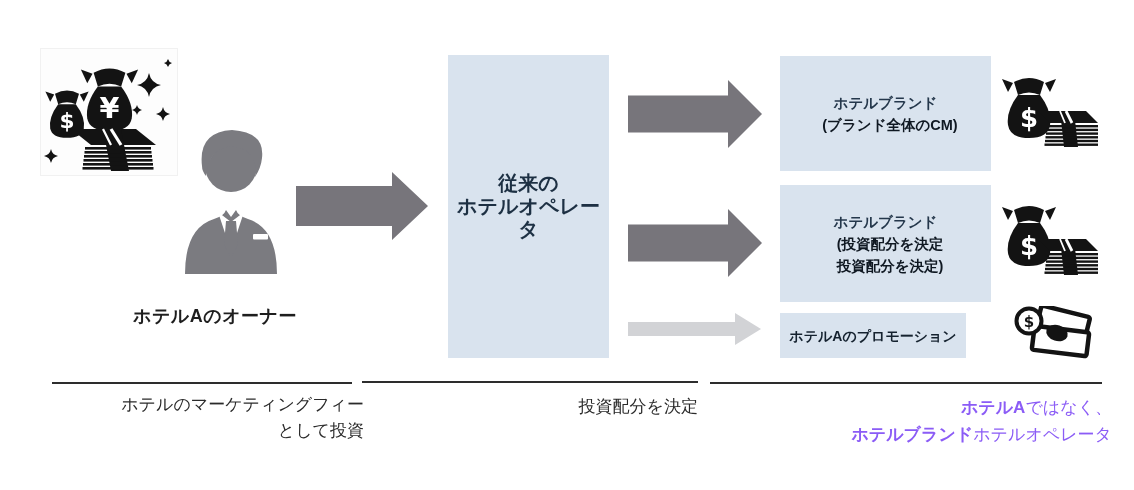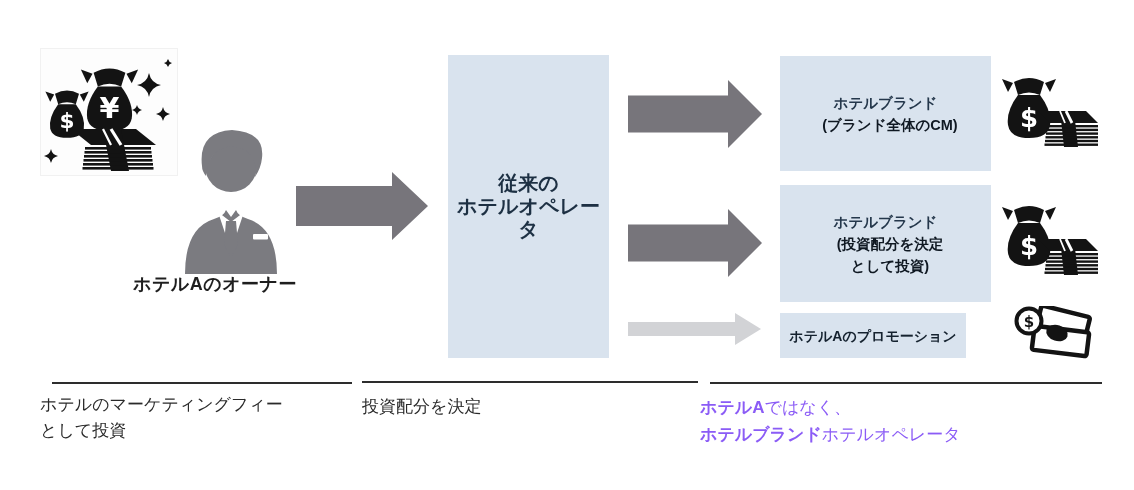--- a/index.html
+++ b/index.html
@@ -6,21 +6,21 @@
   body { background:#ffffff; font-family:"Liberation Sans","DejaVu Sans",sans-serif; }
   .canvas { position:relative; width:1134px; height:490px; background:#ffffff; overflow:hidden; }
   .abs { position:absolute; }
 
   
   .money-card { left:40px; top:48px; width:138px; height:128px; background:#fdfdfd; border:1px solid #f1f1f1; }
 
   
   .person { left:172px; top:124px; width:118px; height:150px; }
 
-  .owner-label { left:80px; top:272px; width:270px; text-align:center;
+  .owner-label { left:80px; top:304px; width:270px; text-align:center;
                  font-size:18px; font-weight:700; color:#1e1e1e; letter-spacing:0.5px; }
 
   
   .arrow-main { left:296px; top:172px; width:132px; height:68px; }
   .arrow-r1   { left:628px; top:80px;  width:134px; height:68px; }
   .arrow-r2   { left:628px; top:209px; width:134px; height:68px; }
   .arrow-r3   { left:628px; top:313px; width:133px; height:32px; }
 
   
   .box { background:#d9e3ee; display:flex; flex-direction:column; justify-content:center;
@@ -37,21 +37,21 @@
   
   .icon-money-1 { left:1002px; top:70px;  width:96px; height:84px; }
   .icon-money-2 { left:1002px; top:198px; width:96px; height:84px; }
   .icon-coin    { left:1012px; top:306px; width:82px; height:58px; }
 
   
   .rule { height:2px; background:#2d2d2d; }
   .rule-1 { left:52px;  top:382px; width:300px; }
   .rule-2 { left:362px; top:381px; width:336px; }
   .rule-3 { left:710px; top:382px; width:392px; }
-  .caption { text-align:left; font-size:17px; color:#2a2a2a; line-height:26px; }
+  .caption { text-align:right; font-size:17px; color:#2a2a2a; line-height:26px; }
   .cap-1 { left:40px;  top:392px; width:324px; }
   .cap-2 { left:362px; top:394px; width:336px; }
   .cap-3 { left:700px; top:394px; width:412px; color:#8b5cf6; line-height:27px; }
   .cap-3 b { font-weight:700; }
 </style>
 </head>
 <body>
 
 <div class="canvas">
 
@@ -138,21 +138,21 @@
     </svg>
   </div>
 
   <div class="abs box dest-1">
     <div class="dest-line">ホテルブランド</div>
     <div class="dest-sub">(ブランド全体のCM)</div>
   </div>
   <div class="abs box dest-2">
     <div class="dest-line">ホテルブランド</div>
     <div class="dest-sub">(投資配分を決定</div>
-    <div class="dest-sub">として投資)</div>
+    <div class="dest-sub">投資配分を決定)</div>
   </div>
   <div class="abs box dest-3">
     <div class="dest-single">ホテルAのプロモーション</div>
   </div>
 
   <div class="abs icon-money-1">
     <svg width="96" height="84" viewBox="0 0 96 82">
       <g fill="#131313">
         <path d="M16,24 Q4,40 6,54 Q8,67 27,67 Q46,67 48,54 Q50,40 38,24 Z"></path>
         <path d="M16,24 L12,11 Q27,3 42,11 L38,24 Q27,19 16,24 Z"></path>

